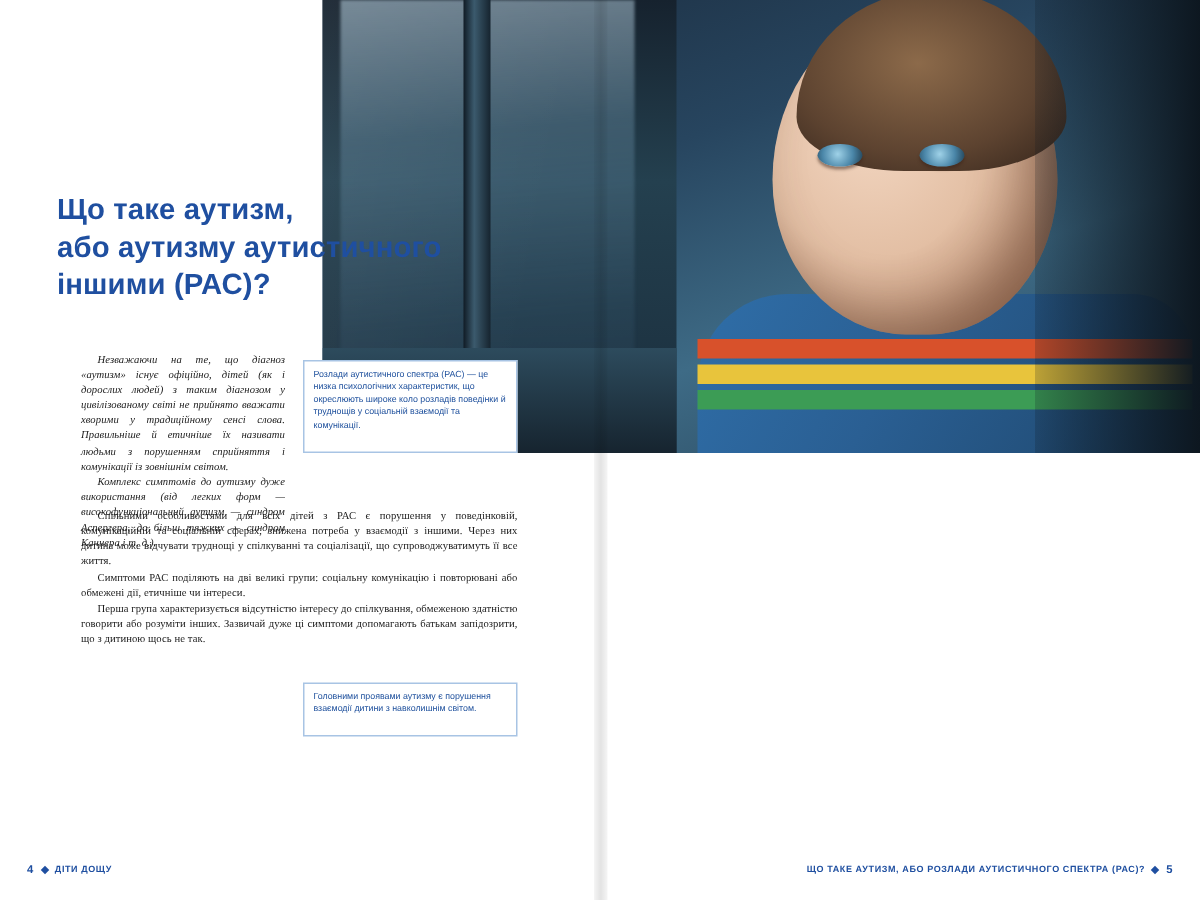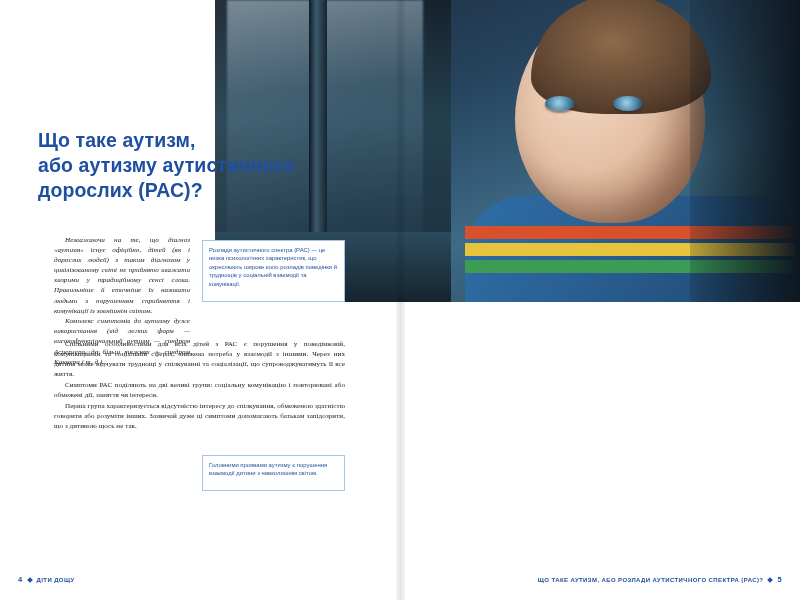--- a/index.html
+++ b/index.html
@@ -241,31 +241,31 @@
 </head>
 <body>
 
 <div class="spread">
 
   <div class="page page-left">
 
     <div class="title-block">
       <div class="title-line">Що таке аутизм,</div>
       <div class="title-line">або аутизму аутистичного</div>
-      <div class="title-line">дорослих (РАС)?</div>
+      <div class="title-line">іншими (РАС)?</div>
     </div>
 
     <div class="col left-col">
       <p>Незважаючи на те, що діагноз «аутизм» існує офіційно, дітей (як і дорослих людей) з таким діагнозом у цивілізованому світі не прийнято вважати хворими у традиційному сенсі слова. Правильніше й етичніше їх називати людьми з порушенням сприйняття і комунікації із зовнішнім світом.</p>
       <p>Комплекс симптомів до аутизму дуже використання (від легких форм — високофункціональний аутизм — синдром Аспергера, до більш тяжких — синдром Каннера і т. д.).</p>
     </div>
 
     <div class="col left-col-wide">
       <p>Спільними особливостями для всіх дітей з РАС є порушення у поведінковій, комунікаційній та соціальній сферах, знижена потреба у взаємодії з іншими. Через них дитина може відчувати труднощі у спілкуванні та соціалізації, що супроводжуватимуть її все життя.</p>
-      <p>Симптоми РАС поділяють на дві великі групи: соціальну комунікацію і повторювані або обмежені дії, заняття чи інтереси.</p>
+      <p>Симптоми РАС поділяють на дві великі групи: соціальну комунікацію і повторювані або обмежені дії, етичніше чи інтереси.</p>
       <p>Перша група характеризується відсутністю інтересу до спілкування, обмеженою здатністю говорити або розуміти інших. Зазвичай дуже ці симптоми допомагають батькам запідозрити, що з дитиною щось не так.</p>
     </div>
 
     <div class="callout callout-1">Розлади аутистичного спектра (РАС) — це низка психологічних характеристик, що окреслюють широке коло розладів поведінки й труднощів у соціальній взаємодії та комунікації.</div>
     <div class="callout callout-2">Головними проявами аутизму є порушення взаємодії дитини з навколишнім світом.</div>
 
     <div class="footer footer-left">
       <span class="pgnum">4</span>
       <span class="diamond"></span>
       <span>ДІТИ ДОЩУ</span>

